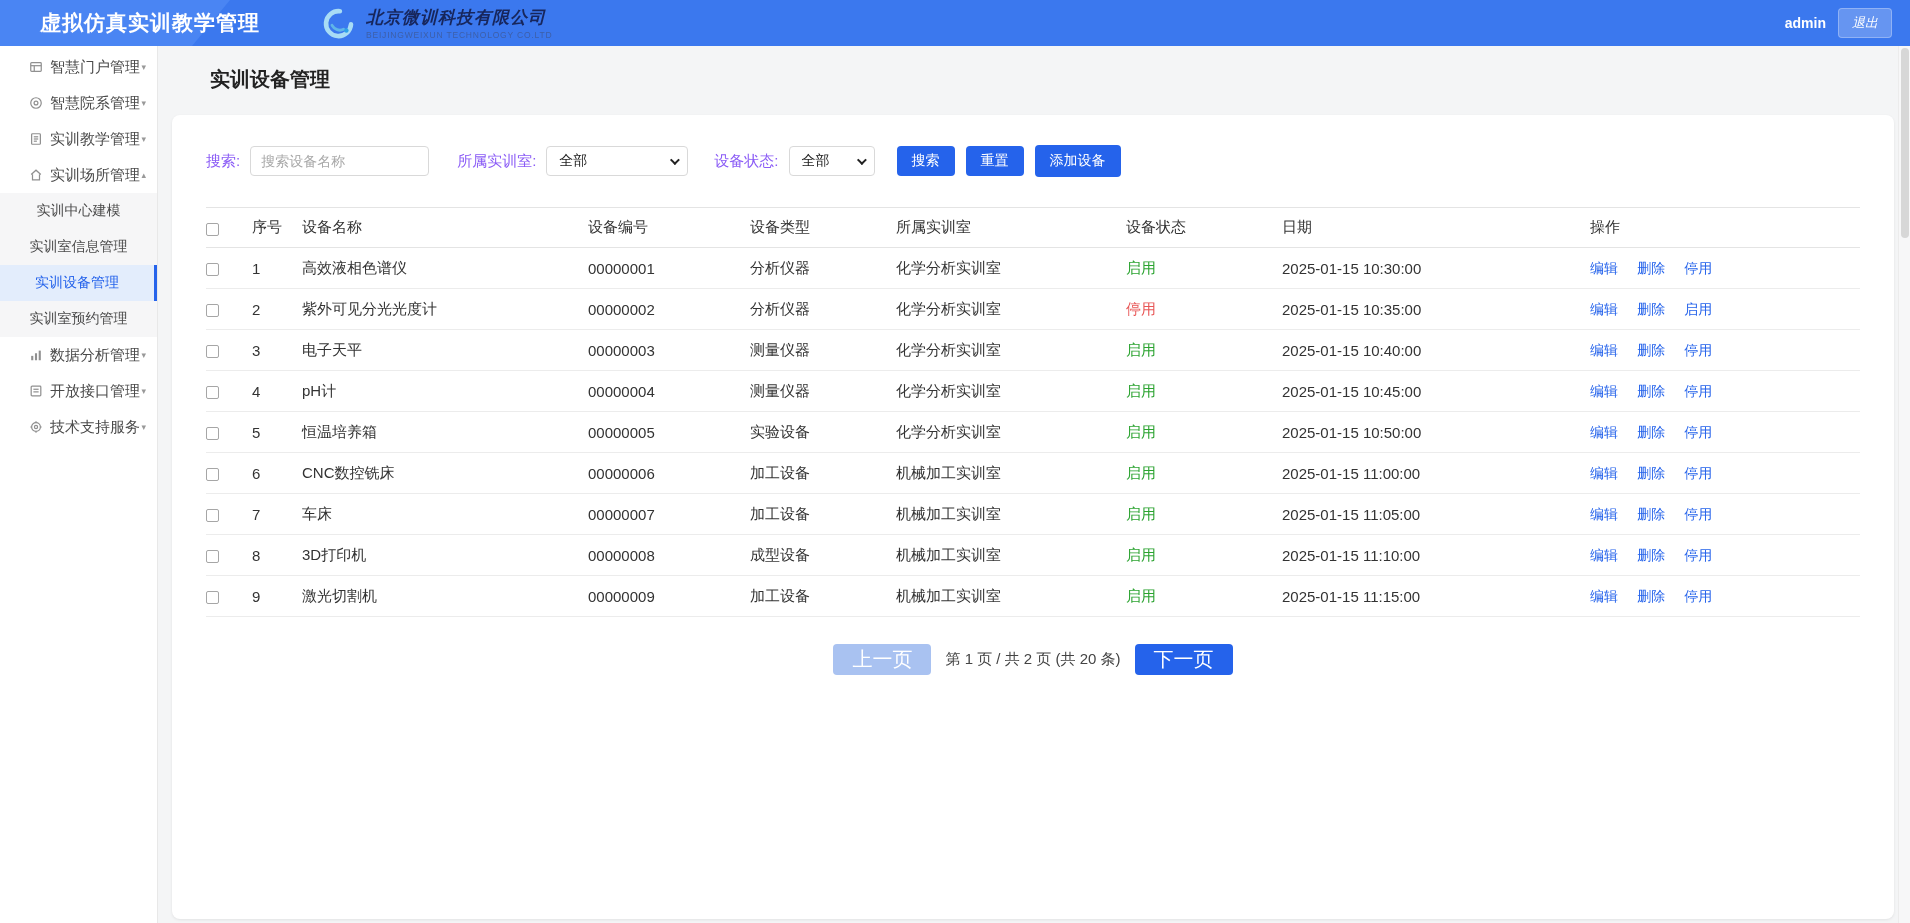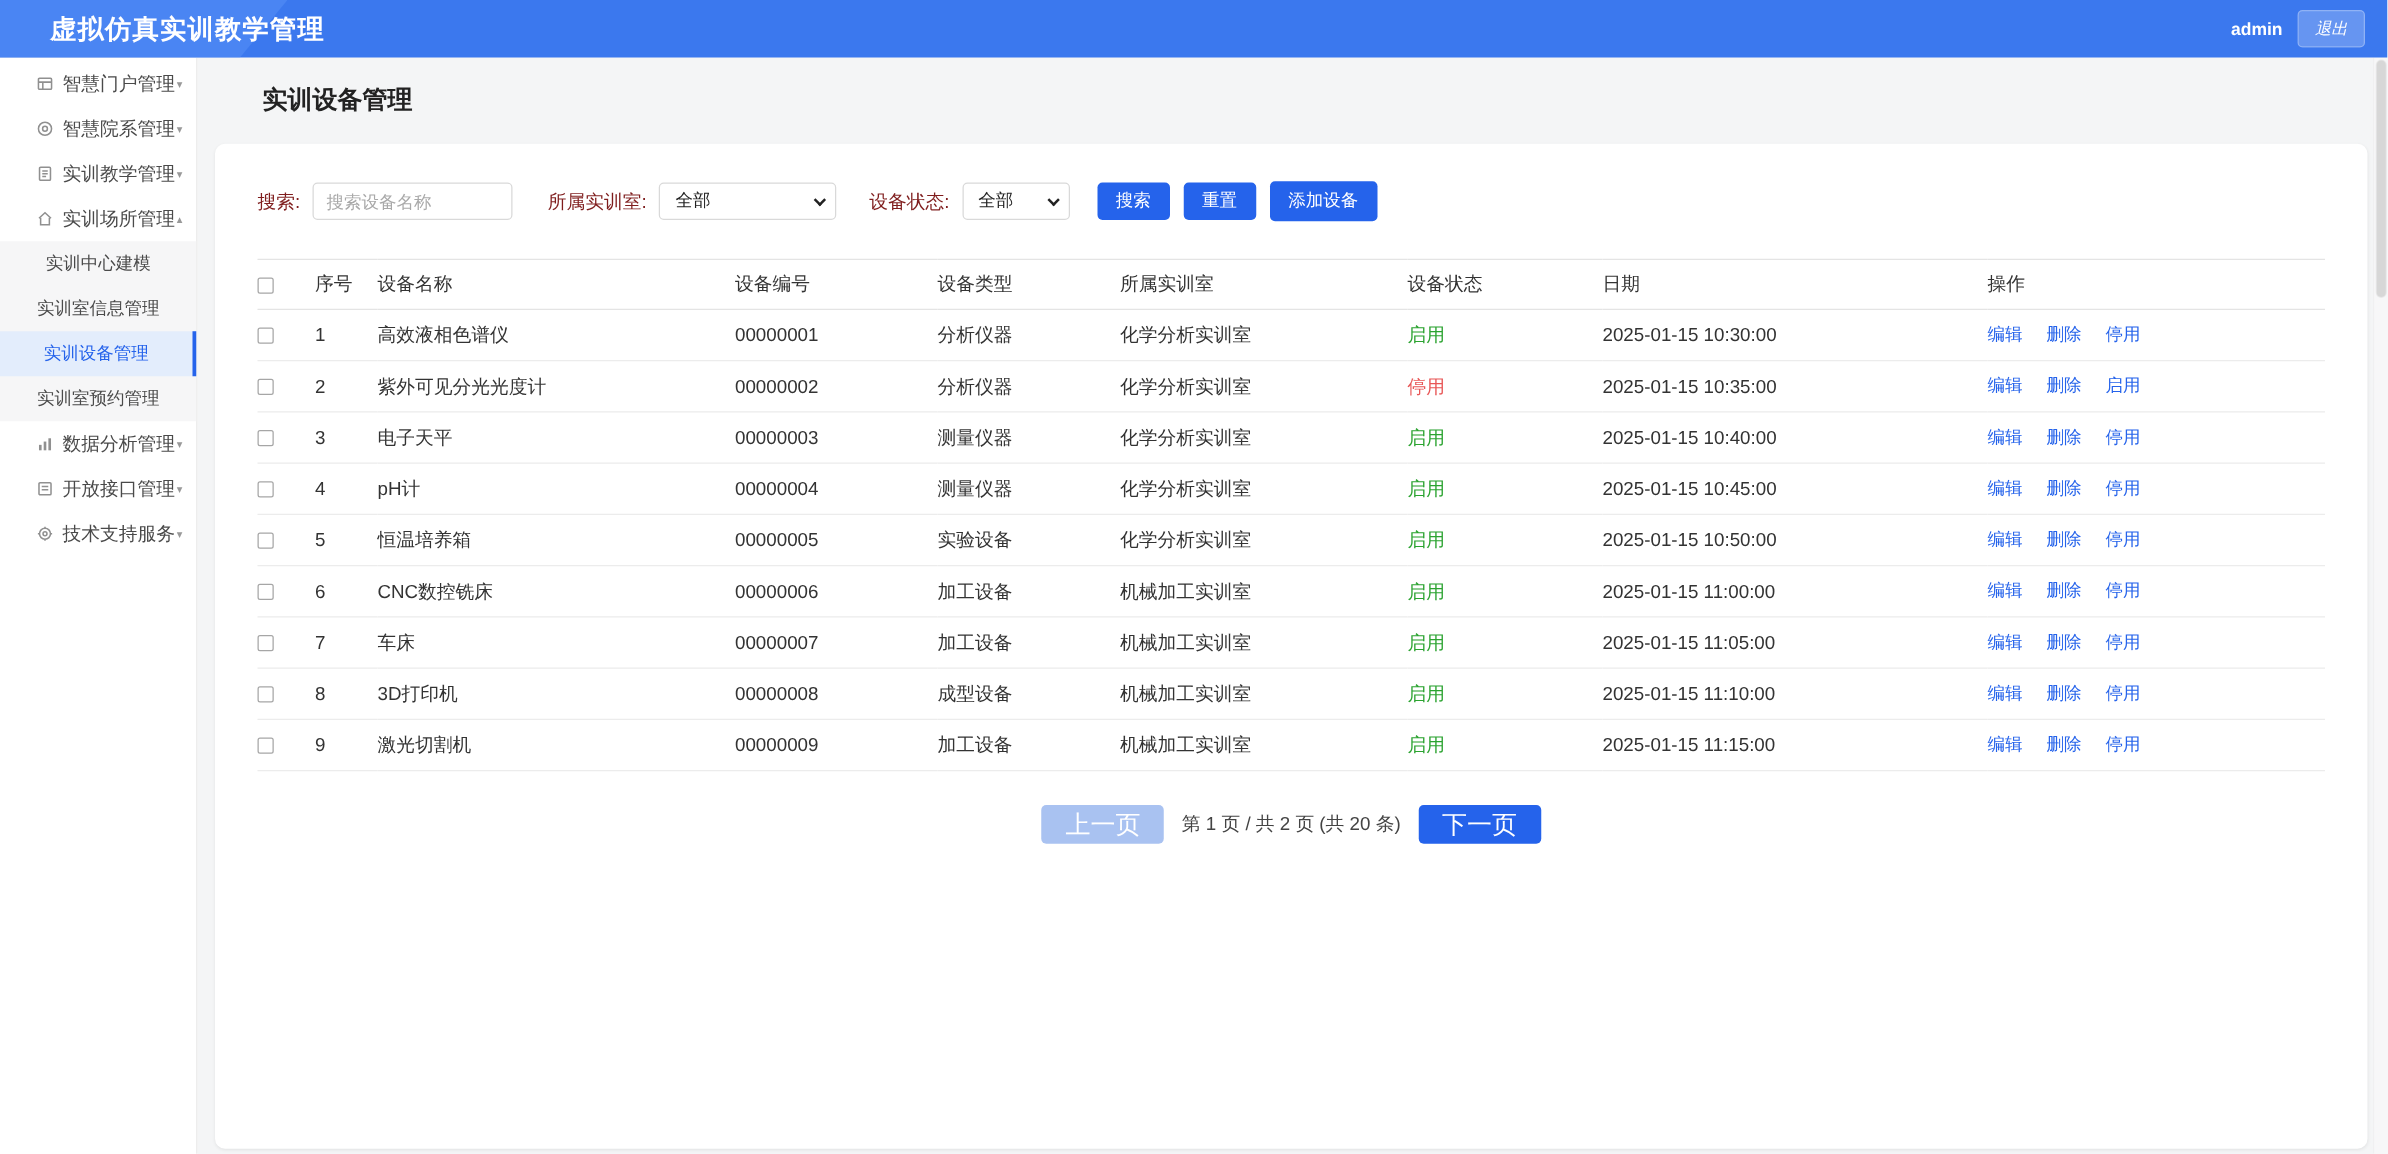--- a/index.html
+++ b/index.html
@@ -32,22 +32,22 @@
   .sub-item.active { background:#e3edfc; color:#2563eb; border-right:3px solid #2563eb; }
 
   
   .main { margin-left:158px; height:877px; padding-top:20px; position:relative; }
   .page-title { margin-left:52px; font-size:20px; font-weight:700; color:#222; }
   .card { margin:22px 26px 0 14px; width:1722px; height:804px; background:#fff; border-radius:8px;
     box-shadow:0 1px 3px rgba(0,0,0,.08); padding:30px 34px 0 34px; }
 
   
   .filter-row { display:flex; align-items:center; }
-  .filter-row label { font-size:15px; color:#7f1d1d; }
-  .search-input { width:160px; height:30px; border:1px solid #d9d9d9; border-radius:4px;
+  .filter-row label { font-size:15px; color:#8b5cf6; }
+  .search-input { width:179px; height:30px; border:1px solid #d9d9d9; border-radius:4px;
     margin-left:10px; padding:0 10px; font-size:14px; color:#a16207; outline:none;
     font-family:"Liberation Sans","DejaVu Sans",sans-serif; }
   .search-input::placeholder { color:#a9a9a9; }
   .sel { height:30px; border:1px solid #d9d9d9; border-radius:4px; margin-left:10px; background:#fff;
     display:flex; align-items:center; justify-content:space-between; padding:0 10px 0 12px;
     font-size:14px; color:#222; cursor:pointer; }
   .sel-room { width:142px; margin-right:26px; }
   .sel-status { width:86px; margin-right:22px; }
   .lbl-room { margin-left:28px; }
   .chev { width:7px; height:7px; border-right:2px solid #222; border-bottom:2px solid #222;
@@ -84,20 +84,31 @@
   .scrollbar { position:fixed; right:0; top:46px; bottom:0; width:12px; background:#f7f7f8;
     border-left:1px solid #ececec; }
   .scroll-thumb { position:absolute; top:2px; left:2px; width:8px; height:190px;
     background:#d7d7d7; border-radius:4px; }
 </style>
 </head>
 <body>
 
 <div class="header">
   <div class="app-title">虚拟仿真实训教学管理</div>
+  <div class="brand">
+    <svg width="37" height="37" viewBox="0 0 40 40">
+      <path d="M33.5 21a13.5 13.5 0 1 1-12-14.3" stroke="#a8dcf5" stroke-width="5" fill="none" stroke-linecap="round"></path>
+      <path d="M13 22c2.5 4.5 8 6.5 12.5 4.2" stroke="#5fb5e8" stroke-width="3.2" fill="none" stroke-linecap="round"></path>
+      <circle cx="28.5" cy="27.5" r="2.4" fill="#2ea3e8"></circle>
+    </svg>
+    <div class="brand-text">
+      <div class="cn">北京微训科技有限公司</div>
+      <div class="en">BEIJINGWEIXUN TECHNOLOGY CO.LTD</div>
+    </div>
+  </div>
   <div class="header-right">
     <span class="username">admin</span>
     <button class="logout-btn">退出</button>
   </div>
 </div>
 
 <div class="sidebar">
 
   <div class="side-item">
     <svg width="14" height="14" viewBox="0 0 16 16" fill="none" stroke="#909090" stroke-width="1.4">

